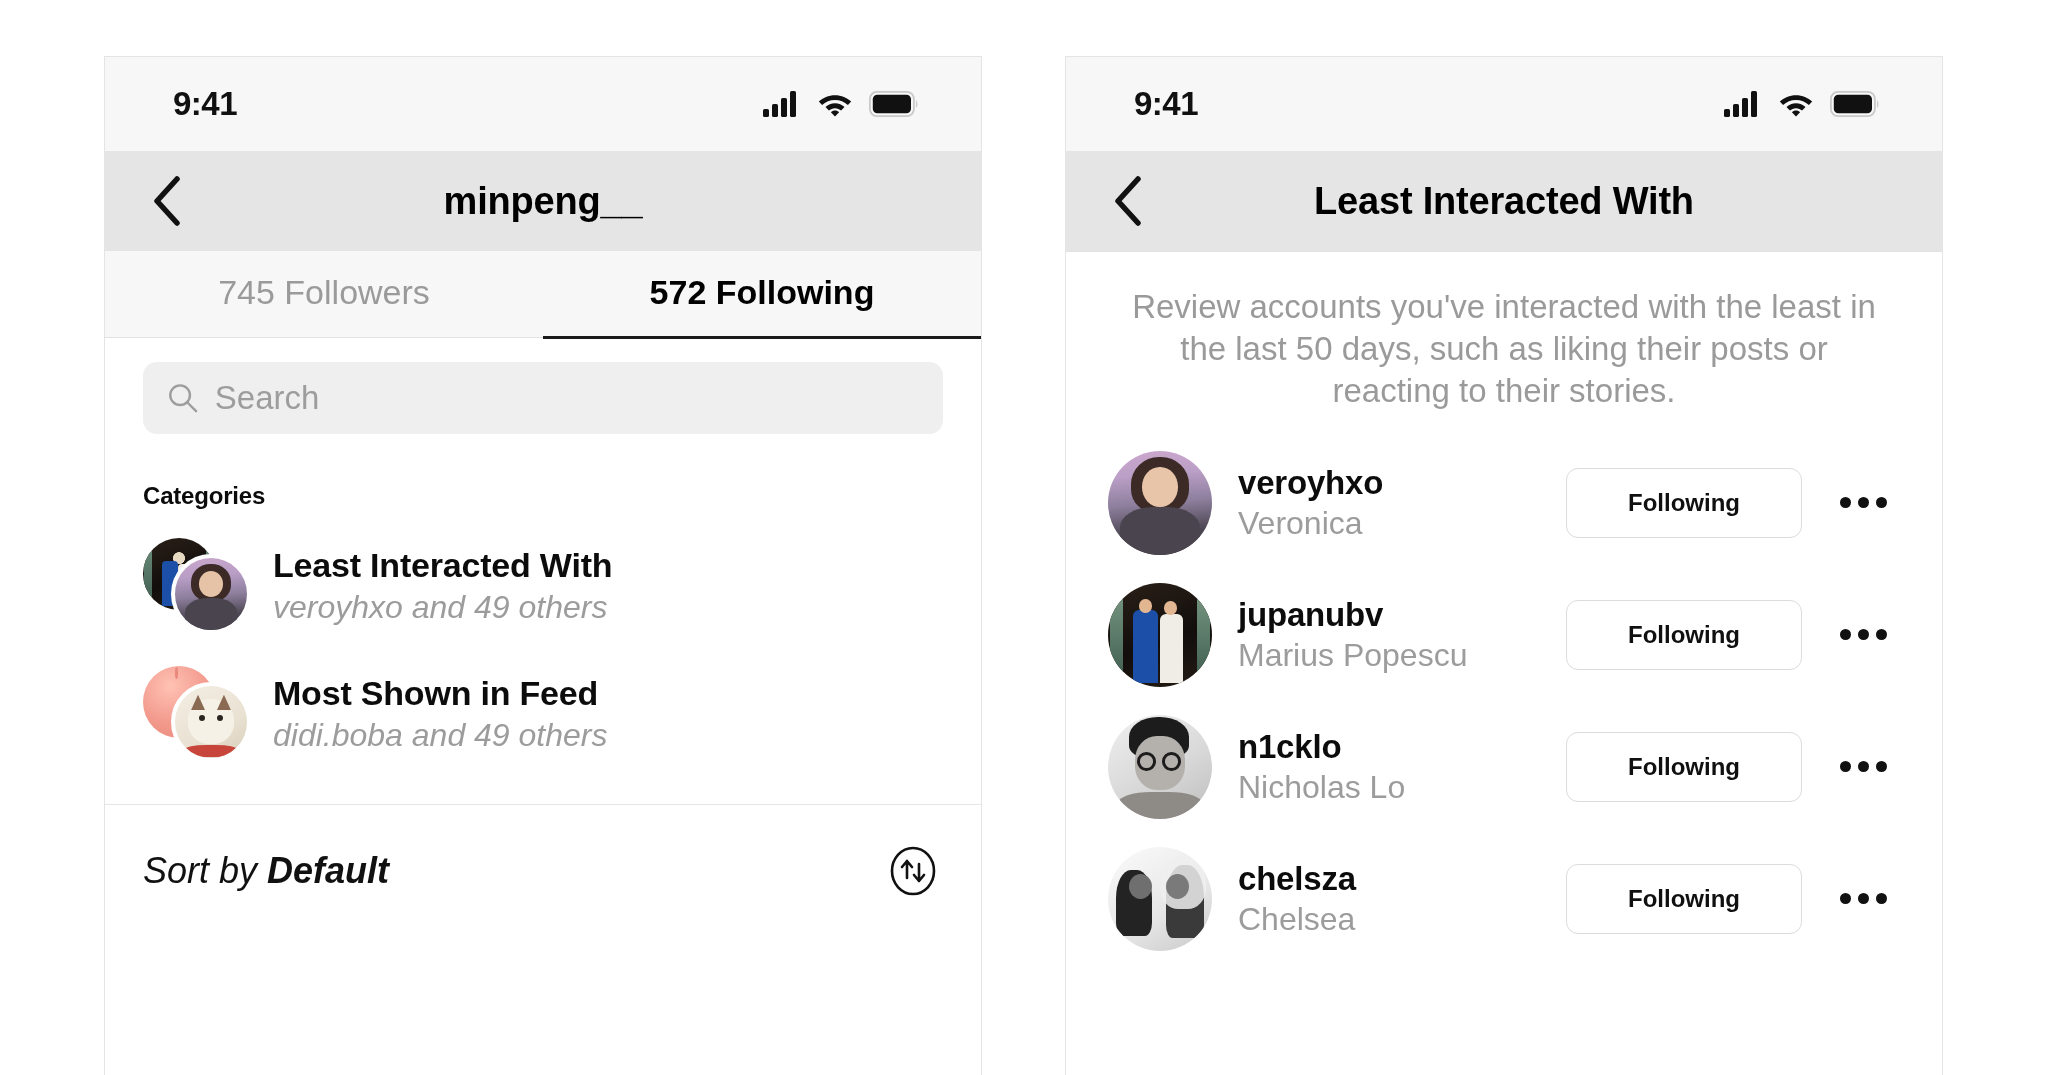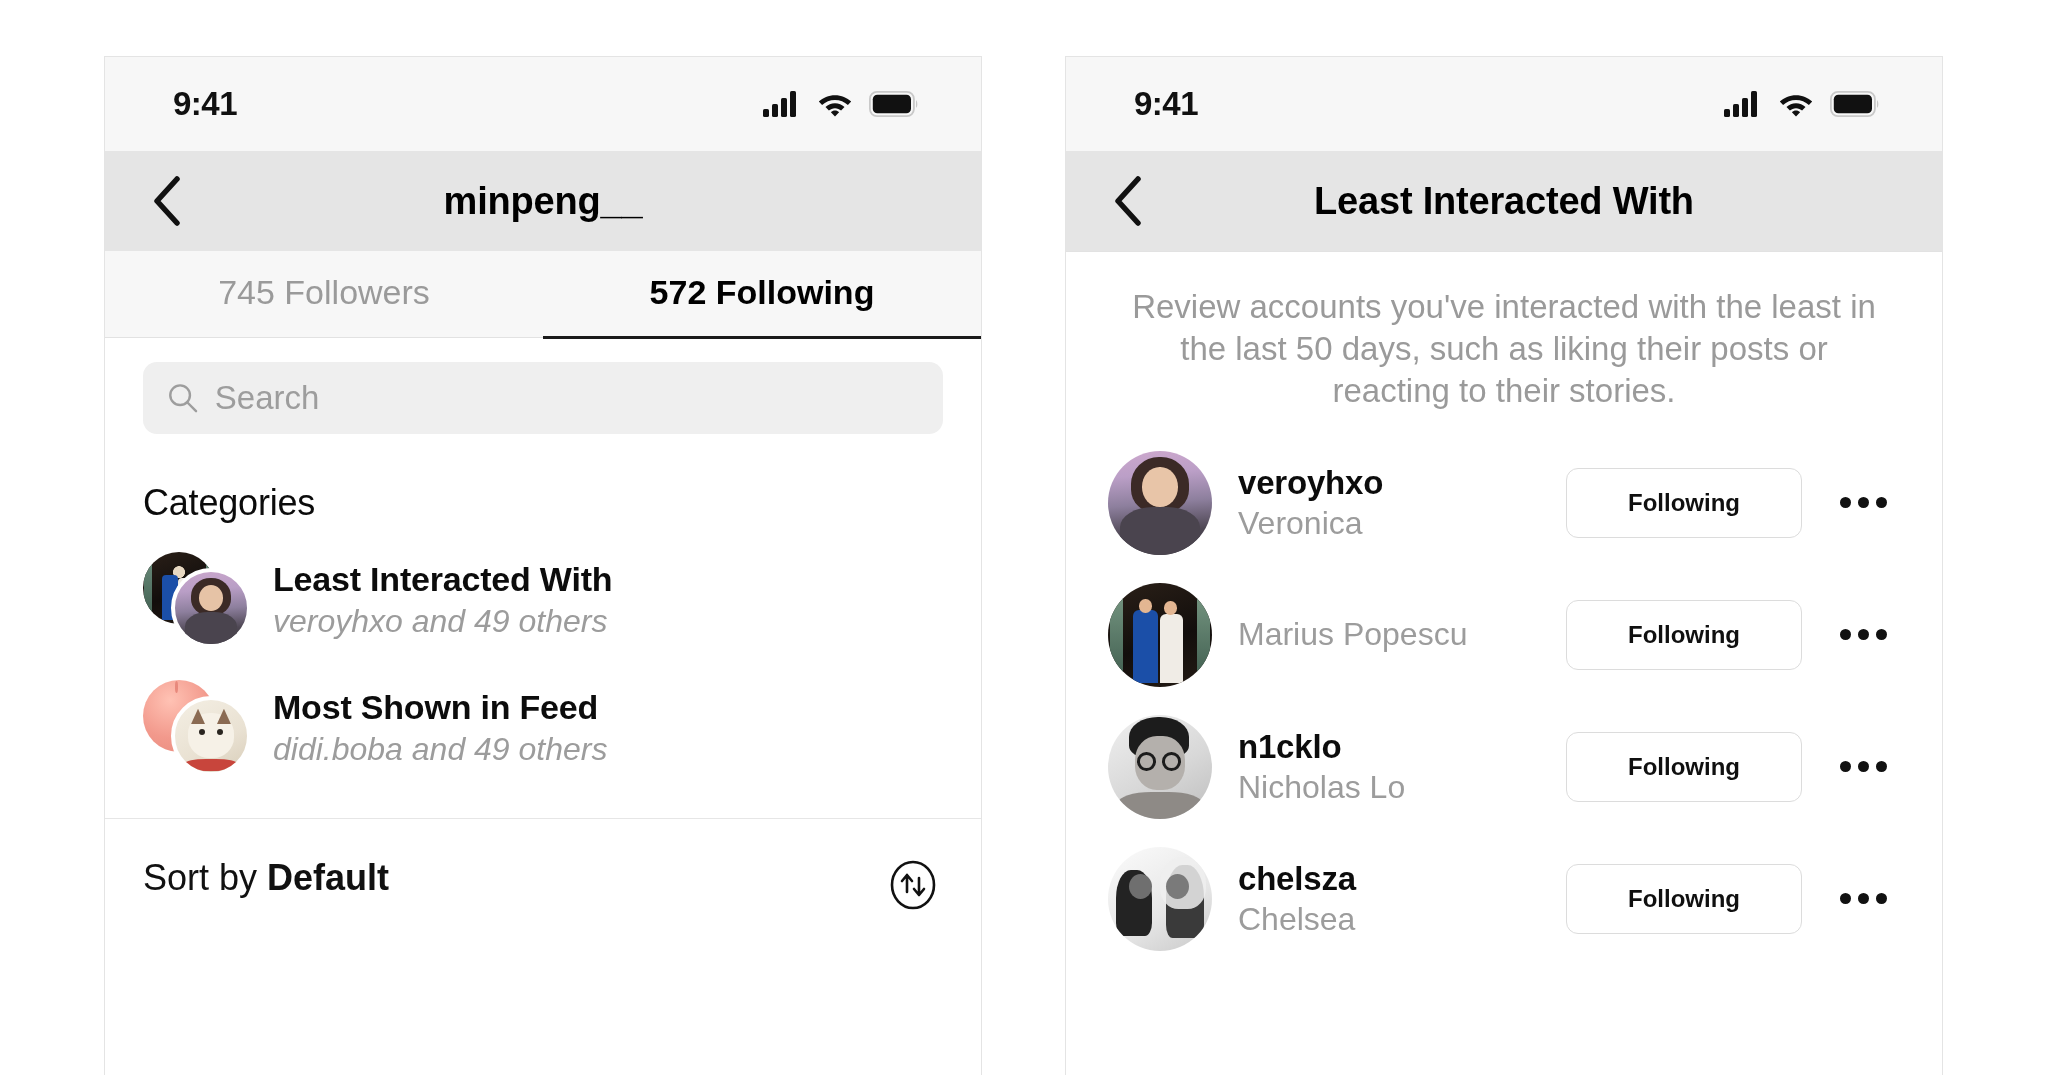--- a/index.html
+++ b/index.html
@@ -116,22 +116,22 @@
     background: transparent;
     font-family: "Liberation Sans", sans-serif;
     font-size: 33px;
     color: #4a4a4a;
     width: 100%;
   }
   .search-input::placeholder { color: #9d9d9d; }
 
   
   .section-title {
-    font-size: 36px;
-    font-weight: normal;
+    font-size: 24px;
+    font-weight: bold;
     color: #0b0b0b;
     padding: 38px 38px 12px;
     letter-spacing: -0.2px;
   }
   .cat-row {
     display: flex;
     align-items: center;
     padding: 16px 38px;
     gap: 22px;
     cursor: pointer;
@@ -160,23 +160,25 @@
   .cat-title {
     font-size: 34px; font-weight: bold; color: #0c0c0c;
     letter-spacing: -0.2px;
   }
   .cat-sub { font-size: 32px; color: #9c9c9c; font-style: italic; }
 
   
   .divider { height: 1px; background: #e6e6e6; margin-top: 26px; }
   .sortbar {
     display: flex;
+    align-items: center;
     justify-content: space-between;
     padding: 38px 40px 34px 38px;
     cursor: pointer;
+    font-style: italic;
   }
   .sort-label { font-size: 36px; color: #111; }
   .sort-label b { font-weight: bold; }
   .sort-icon-btn {
     width: 56px; height: 56px;
     display: flex; align-items: center; justify-content: center;
     cursor: pointer;
   }
 
   
@@ -405,20 +407,21 @@
     <div class="user-row">
       <div class="u-avatar" style="position:relative;background:linear-gradient(160deg,#2b2018 0%,#120e0c 55%,#241b14 100%);">
         <div style="position:absolute;left:2%;top:0;width:12%;height:100%;background:linear-gradient(#7b9b86,#3c5a4c);"></div>
         <div style="position:absolute;right:2%;top:0;width:12%;height:100%;background:linear-gradient(#7b9b86,#3c5a4c);"></div>
         <div style="position:absolute;left:24%;top:26%;width:24%;height:70%;background:#1b4fa8;border-radius:6px 6px 0 0;"></div>
         <div style="position:absolute;left:30%;top:16%;width:12%;height:13%;border-radius:50%;background:#e3b692;"></div>
         <div style="position:absolute;left:50%;top:30%;width:22%;height:66%;background:#f0ece6;border-radius:6px 6px 0 0;"></div>
         <div style="position:absolute;left:54%;top:18%;width:12%;height:13%;border-radius:50%;background:#e3b692;"></div>
       </div>
       <div class="u-texts">
+        <div class="u-name">jupanubv</div>
         <div class="u-full">Marius Popescu</div>
       </div>
       <button class="follow-btn">Following</button>
       <div class="more-btn">
           <i></i>
           <i></i>
           <i></i>
         </div>
     </div>
 

